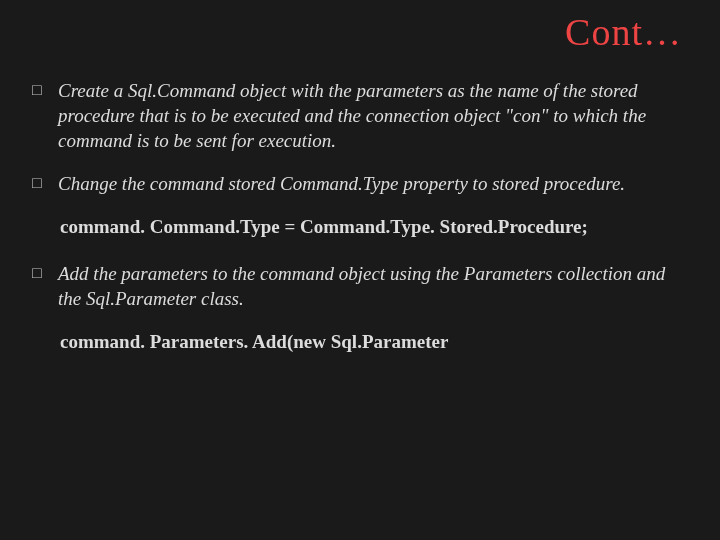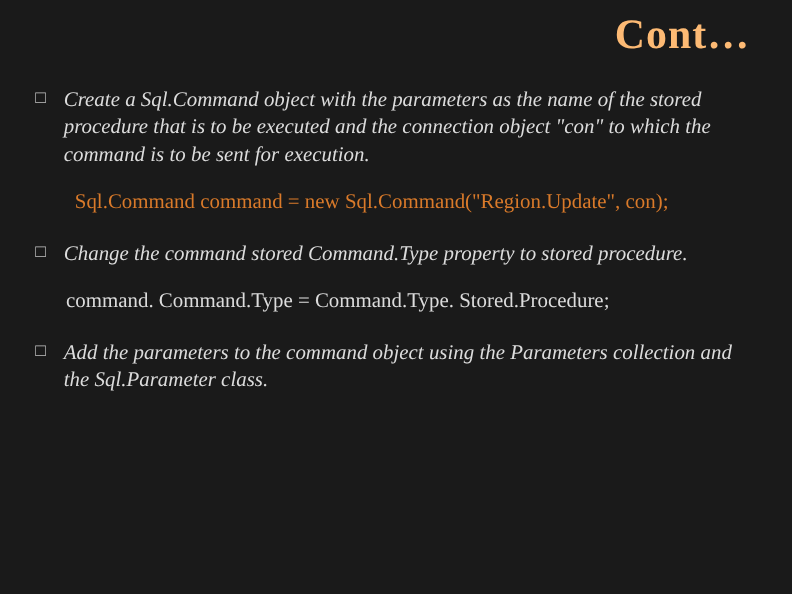--- a/index.html
+++ b/index.html
@@ -8,22 +8,22 @@
     background: #1a1a1a;
     font-family: Georgia, 'Times New Roman', serif;
     color: #e0e0e0;
     position: relative;
   }
   .title {
     position: absolute;
     top: 10px;
     right: 38px;
     font-size: 38px;
-    font-weight: 700;
-    color: #fdba74;
+    font-weight: 400;
+    color: #ef4444;
     letter-spacing: 1px;
   }
   .content {
     position: absolute;
     top: 78px;
     left: 30px;
     right: 30px;
   }
   .bullet-item {
     display: flex;
@@ -51,39 +51,40 @@
     line-height: 25px;
     color: #d97a2a;
   }
   .code-block-plain {
     margin-left: 30px;
     margin-top: 4px;
     margin-bottom: 22px;
     font-size: 19px;
     line-height: 25px;
     color: #dcdcdc;
+    font-weight: bold;
   }
 </style>
 </head>
 <body>
 
 <div class="title">Cont…</div>
 
 <div class="content">
 
   <div class="bullet-item">
     <div class="bullet-marker">□</div>
     <div class="bullet-body">Create a Sql.Command object with the parameters as the name of the stored procedure that is to be executed and the connection object "con" to which the command is to be sent for execution.</div>
   </div>
-  <div class="code-block"> Sql.Command command = new Sql.Command("Region.Update", con);</div>
 
   <div class="bullet-item">
     <div class="bullet-marker">□</div>
     <div class="bullet-body">Change the command stored Command.Type property to stored procedure.</div>
   </div>
   <div class="code-block-plain">command. Command.Type = Command.Type. Stored.Procedure;</div>
 
   <div class="bullet-item">
     <div class="bullet-marker">□</div>
     <div class="bullet-body">Add the parameters to the command object using the Parameters collection and the Sql.Parameter class.</div>
   </div>
+  <div class="code-block-plain">command. Parameters. Add(new Sql.Parameter</div>
 
 </div>
 
 </body></html>

